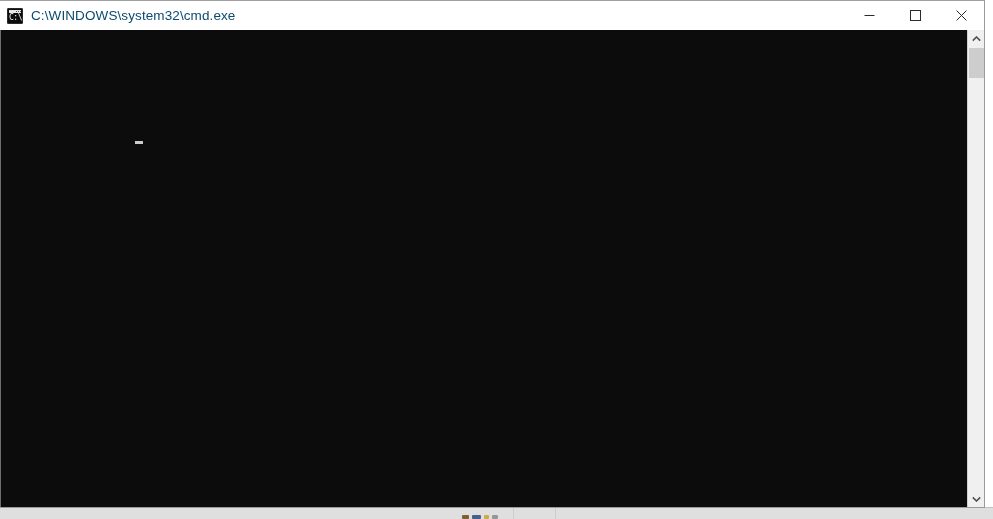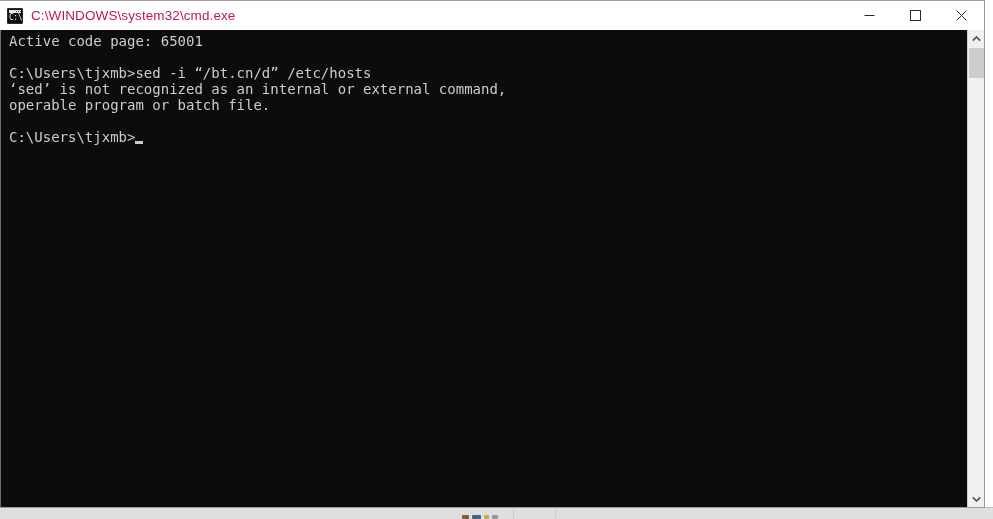--- a/index.html
+++ b/index.html
@@ -131,21 +131,21 @@
     left: 1px;
     top: 4px;
     font-family: "DejaVu Sans Mono", monospace;
     font-size: 8px;
     line-height: 9px;
     color: #f2f2f2;
     letter-spacing: -0.5px;
   }
   #title-text {
     font-size: 13.5px;
-    color: #be185d;
+    color: #0c4a6e;
     white-space: nowrap;
     letter-spacing: .1px;
   }
 
   
   #window-controls {
     margin-left: auto;
     display: flex;
     height: 29px;
     flex: 0 0 auto;
@@ -286,27 +286,20 @@
       <button class="winbtn" title="Close">
         <svg width="11" height="11" viewBox="0 0 11 11" aria-hidden="true">
           <line x1="0.6" y1="0.6" x2="10.4" y2="10.4" stroke="#2b2b2b" stroke-width="1"></line>
           <line x1="10.4" y1="0.6" x2="0.6" y2="10.4" stroke="#2b2b2b" stroke-width="1"></line>
         </svg>
       </button>
     </div>
   </div>
 
   <div id="console-body">
-    <pre id="console-text">Active code page: 65001
-
-C:\Users\tjxmb&gt;sed -i “/bt.cn/d” /etc/hosts
-‘sed’ is not recognized as an internal or external command,
-operable program or batch file.
-
-C:\Users\tjxmb&gt;</pre>
     <span id="console-cursor" class="cursor-block" style="position: absolute; left: 134.434px; top: 111px;"></span>
   </div>
 
   <div id="console-scrollbar">
     <div class="sb-arrow up">
       <svg width="9" height="6" viewBox="0 0 9 6" aria-hidden="true">
         <path d="M0.8 4.6 L4.5 1 L8.2 4.6" fill="none" stroke="#505050" stroke-width="1.6"></path>
       </svg>
     </div>
     <div id="scrollbar-thumb"></div>

